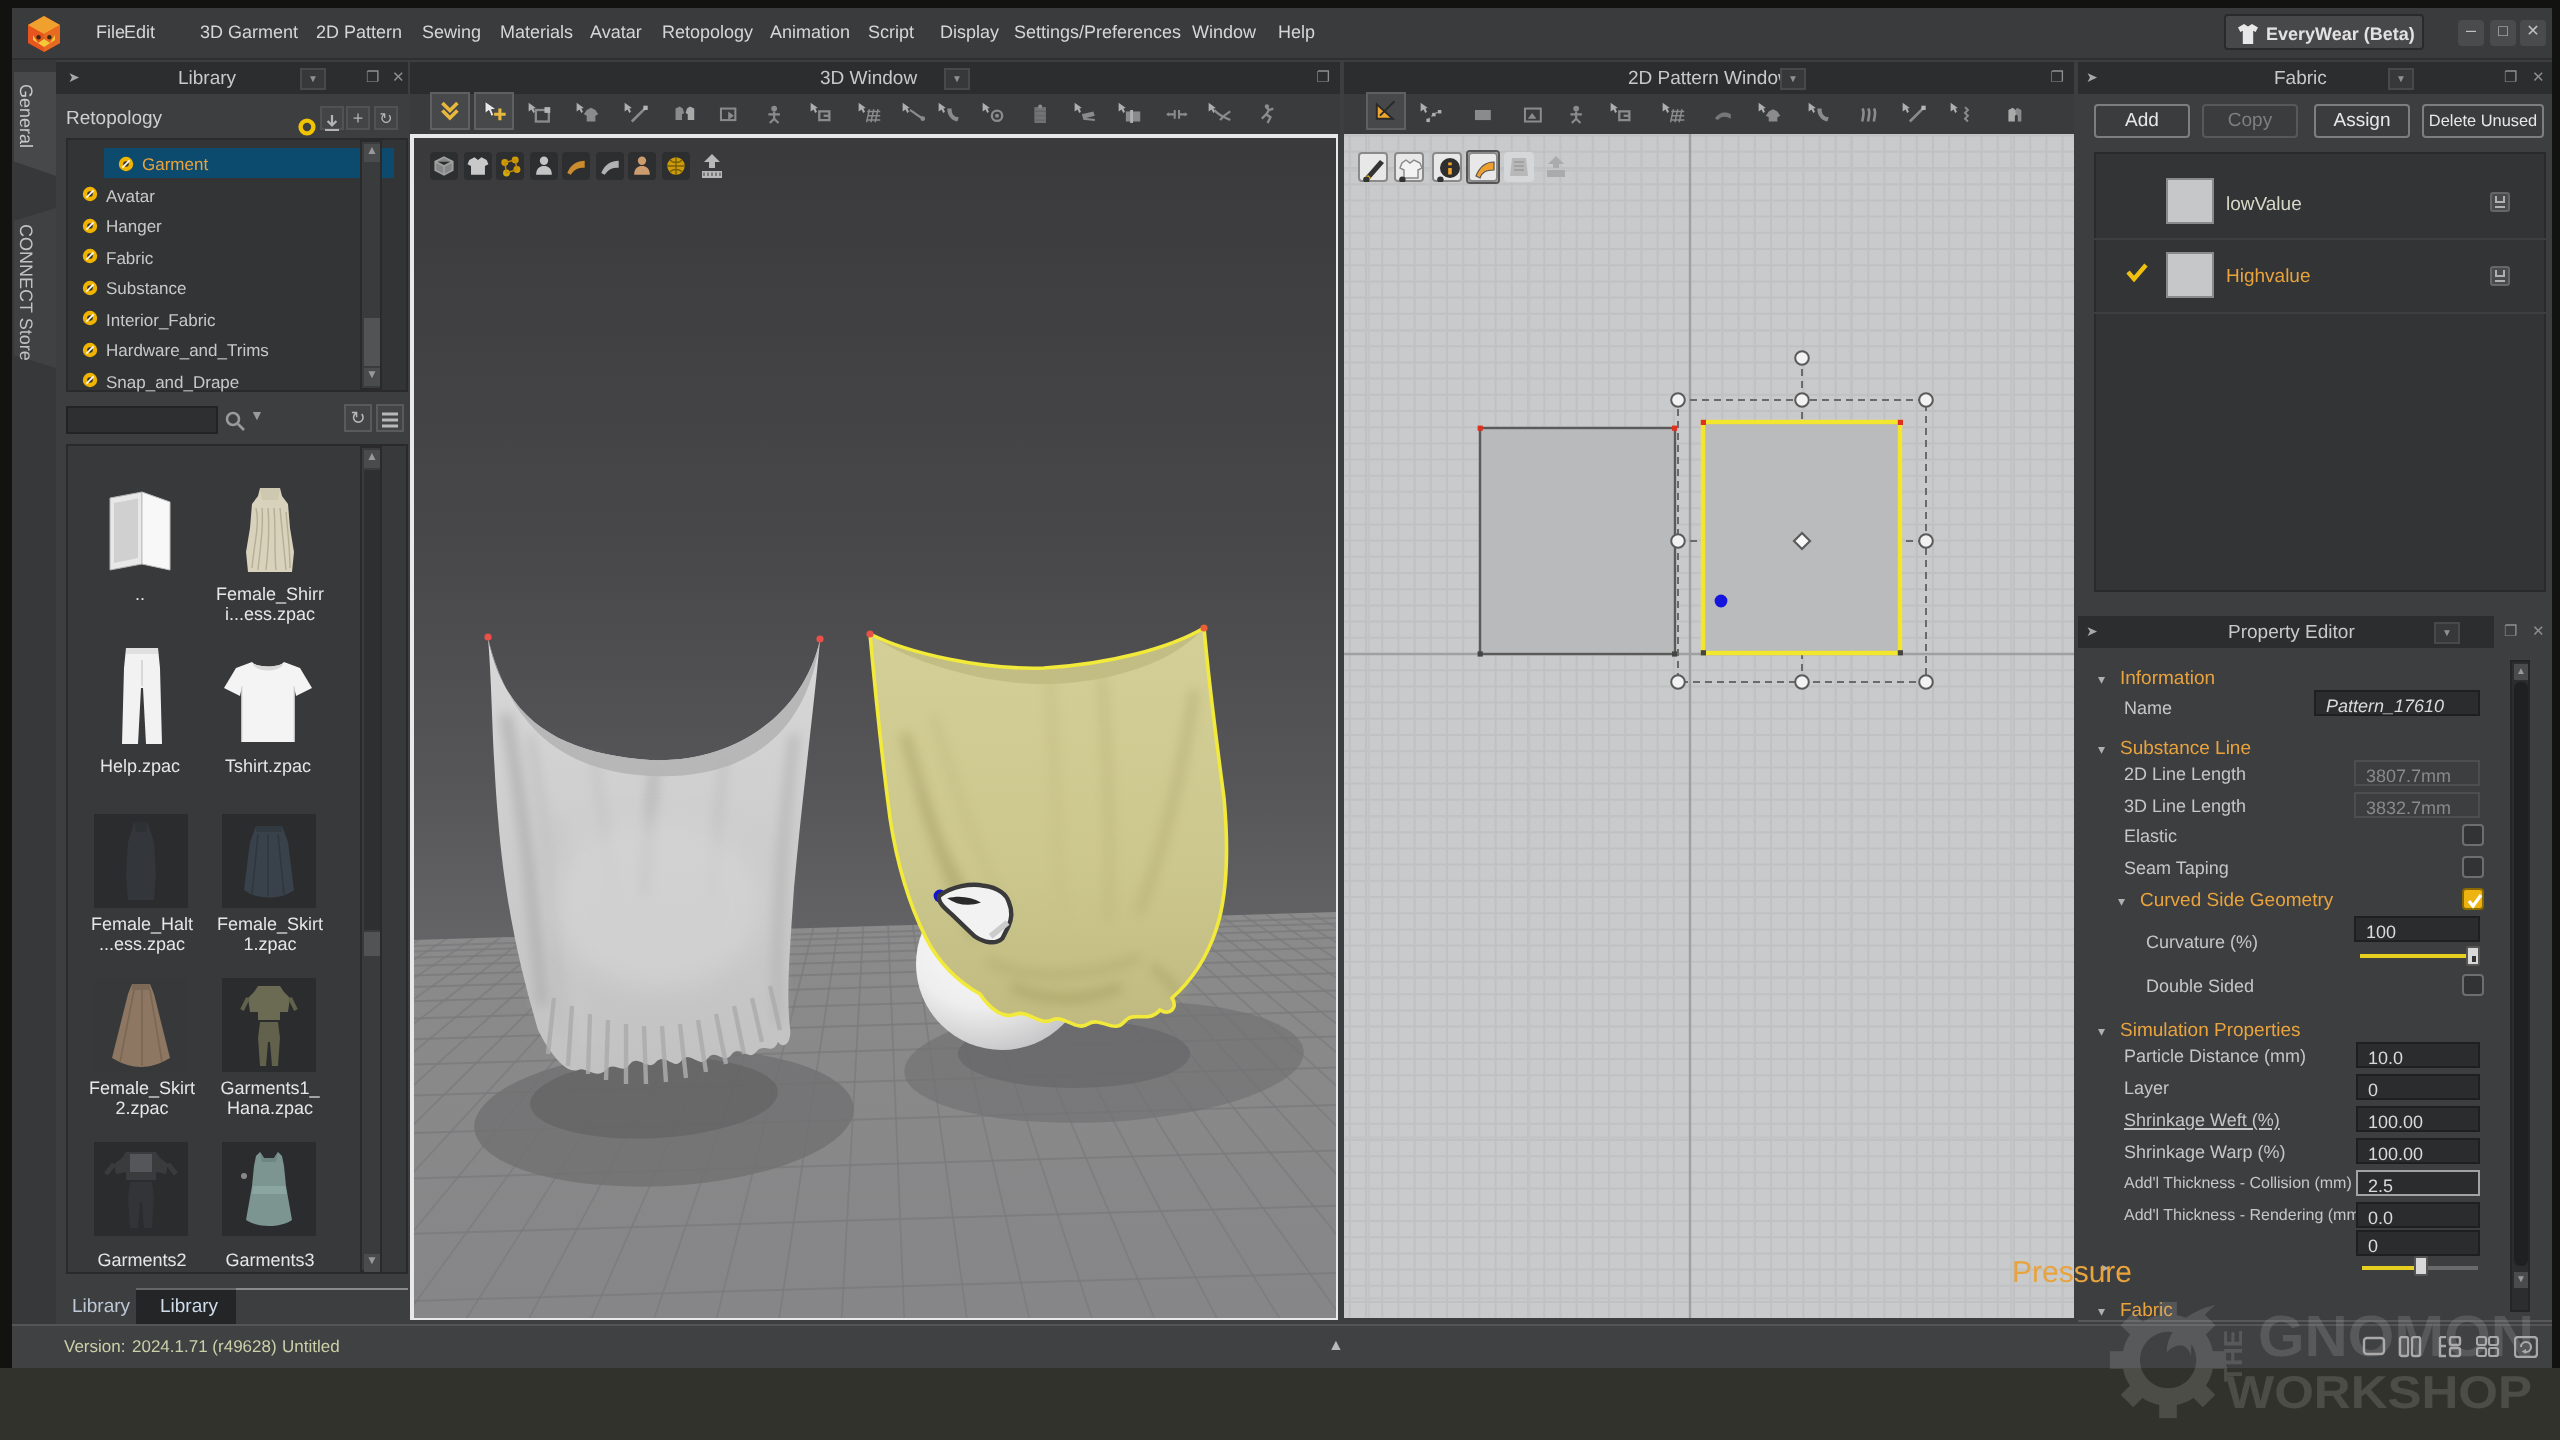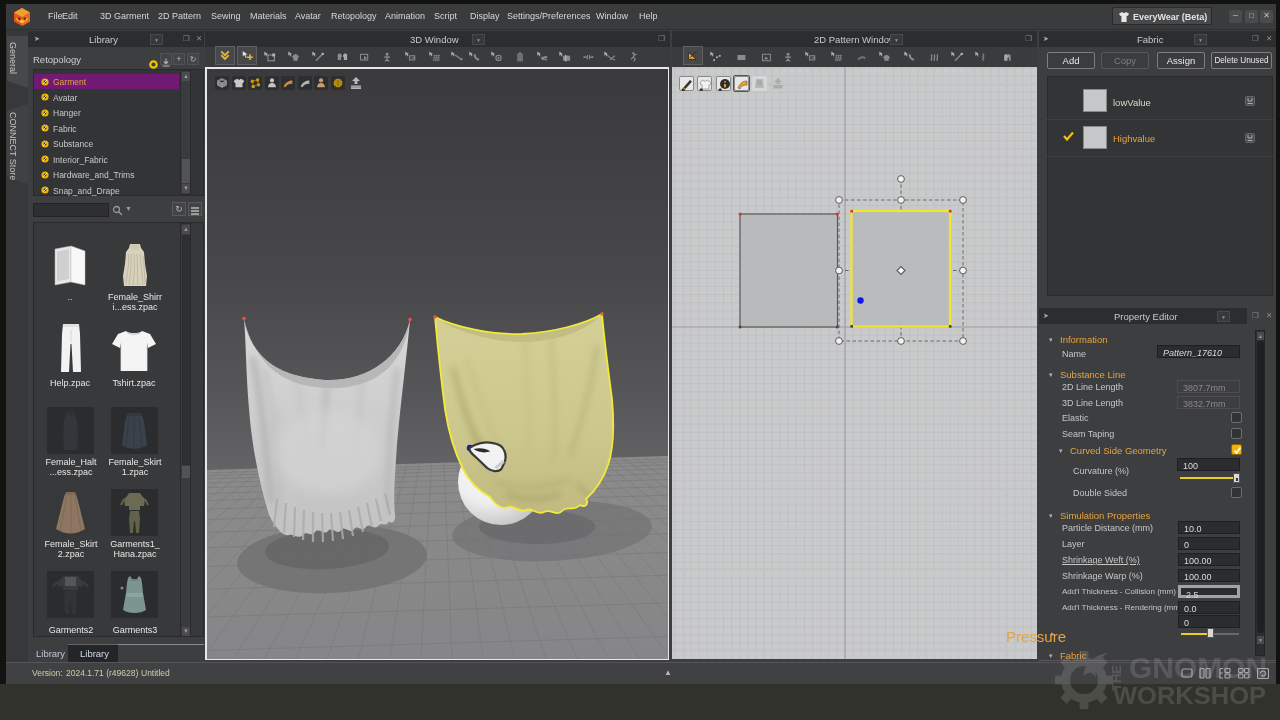--- a/index.html
+++ b/index.html
@@ -301,21 +301,21 @@
 <span class="abs" style="left:33px;top:54px;font-size:9.5px;color:#cfcfcf;">Retopology</span>
 <div class="abs" style="left:149px;top:55px;width:9px;height:9px;"><svg width="9" height="9">
       <circle cx="4.5" cy="4.5" r="3.2" fill="none" stroke="#f0c400" stroke-width="2.2"></circle>
     </svg></div>
 <div class="abs" style="left:160px;top:53px;width:12px;height:12px;border:1px solid #525254;background:#434446;"><svg width="10" height="10">
       <path d="M5,0.5 L5,5 M2.8,3.5 L5,5.7 L7.2,3.5 M1.5,8 L8.5,8" stroke="#b4b4b4" stroke-width="1.1" fill="none"></path>
     </svg></div>
 <div class="abs" style="left:173px;top:53px;width:12px;height:12px;border:1px solid #525254;background:#434446;color:#b4b4b4;font-size:9px;text-align:center;line-height:10px;">+</div>
 <div class="abs" style="left:187px;top:53px;width:12px;height:12px;border:1px solid #525254;background:#434446;color:#b4b4b4;font-size:8px;text-align:center;line-height:11px;">↻</div>
 <div class="abs" style="left:33px;top:69px;width:171px;height:127px;background:#333436;border:1px solid #2a2a2c;"></div>
-<div class="abs" style="left:34px;top:74px;width:145px;height:15px;background:#701a75;">
+<div class="abs" style="left:52px;top:74px;width:145px;height:15px;background:#0c4a6e;">
     <svg class="abs" style="left:7px;top:3.5px" width="8" height="8">
       <circle cx="4" cy="4" r="3.6" fill="#f0b400"></circle>
       <circle cx="4" cy="4" r="1.4" fill="#333"></circle>
       <path d="M2.2,5.8 L5.8,2.2" stroke="#fff" stroke-width="0.8"></path>
     </svg>
     <span class="abs" style="left:19px;top:3px;font-size:8.5px;color:#e8a33d;">Garment</span>
   </div>
 <div class="abs" style="left:34px;top:89.5px;width:145px;height:15px;">
     <svg class="abs" style="left:7px;top:3.5px" width="8" height="8">
       <circle cx="4" cy="4" r="3.6" fill="#f0b400"></circle>
@@ -1003,21 +1003,21 @@
   </div>
 <span class="abs" style="left:1062px;top:555px;font-size:9px;color:#c6c6c6;text-decoration:underline;">Shrinkage Weft (%)</span>
 <div class="abs" style="left:1178px;top:553px;width:62px;height:13px;background:#2b2c2e;border:1px solid #1f1f21;">
     <span class="abs" style="left:5px;top:1.5px;font-size:9px;color:#dadada;">100.00</span>
   </div>
 <span class="abs" style="left:1062px;top:571px;font-size:9px;color:#c6c6c6;">Shrinkage Warp (%)</span>
 <div class="abs" style="left:1178px;top:569px;width:62px;height:13px;background:#2b2c2e;border:1px solid #1f1f21;">
     <span class="abs" style="left:5px;top:1.5px;font-size:9px;color:#dadada;">100.00</span>
   </div>
 <span class="abs" style="left:1062px;top:587px;font-size:8px;color:#c6c6c6;">Add'l Thickness - Collision (mm)</span>
-<div class="abs" style="left:1178px;top:585px;width:62px;height:13px;background:#2b2c2e;border:3px solid #a3a3a3;">
+<div class="abs" style="left:1178px;top:585px;width:62px;height:13px;background:#2b2c2e;border:1px solid #a3a3a3;">
     <span class="abs" style="left:5px;top:1.5px;font-size:9px;color:#dadada;">2.5</span>
   </div>
 <span class="abs" style="left:1062px;top:603px;font-size:8px;color:#c6c6c6;">Add'l Thickness - Rendering (mm)</span>
 <div class="abs" style="left:1178px;top:601px;width:62px;height:13px;background:#2b2c2e;border:1px solid #1f1f21;">
     <span class="abs" style="left:5px;top:1.5px;font-size:9px;color:#dadada;">0.0</span>
   </div>
 <div class="abs" style="left:1178px;top:615px;width:62px;height:13px;background:#2b2c2e;border:1px solid #1f1f21;">
     <span class="abs" style="left:5px;top:1.5px;font-size:9px;color:#dadada;">0</span>
   </div>
 <span class="abs" style="left:1051px;top:630px;font-size:7px;color:#b0b0b0;">▸</span>

